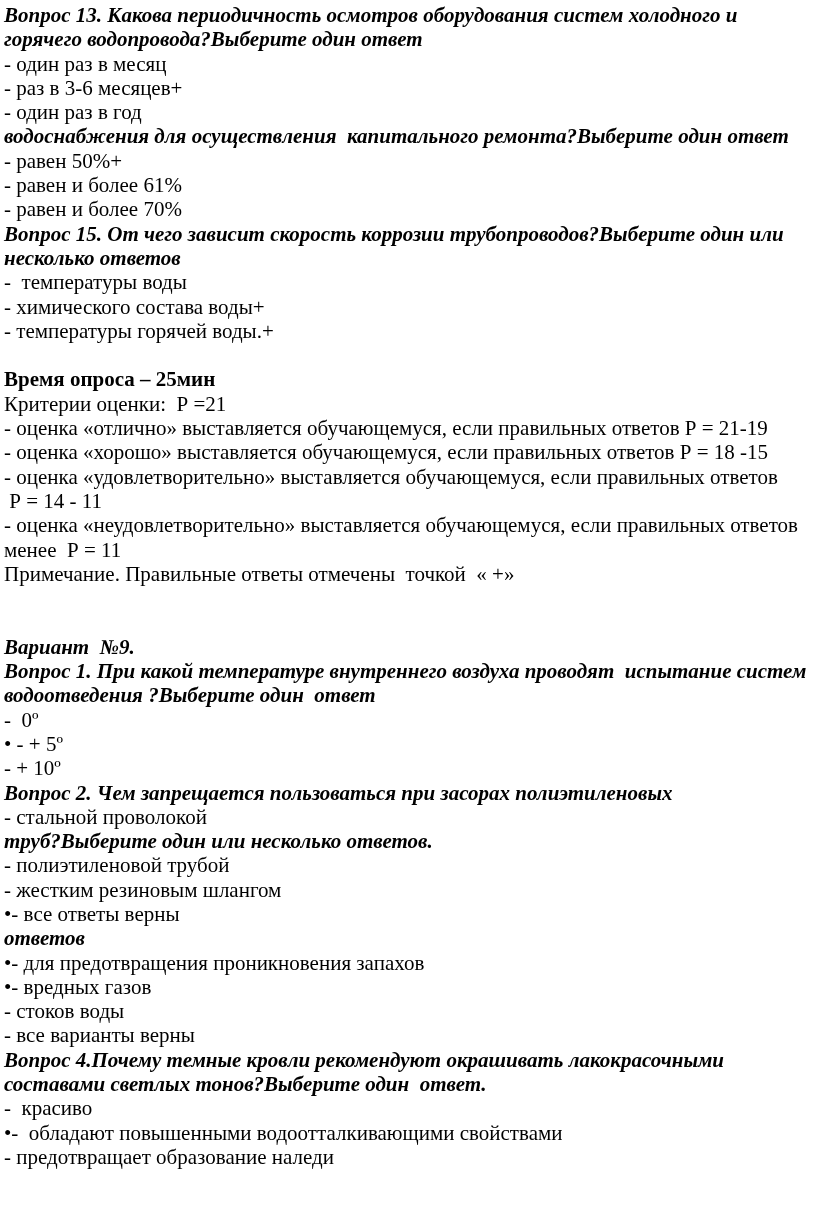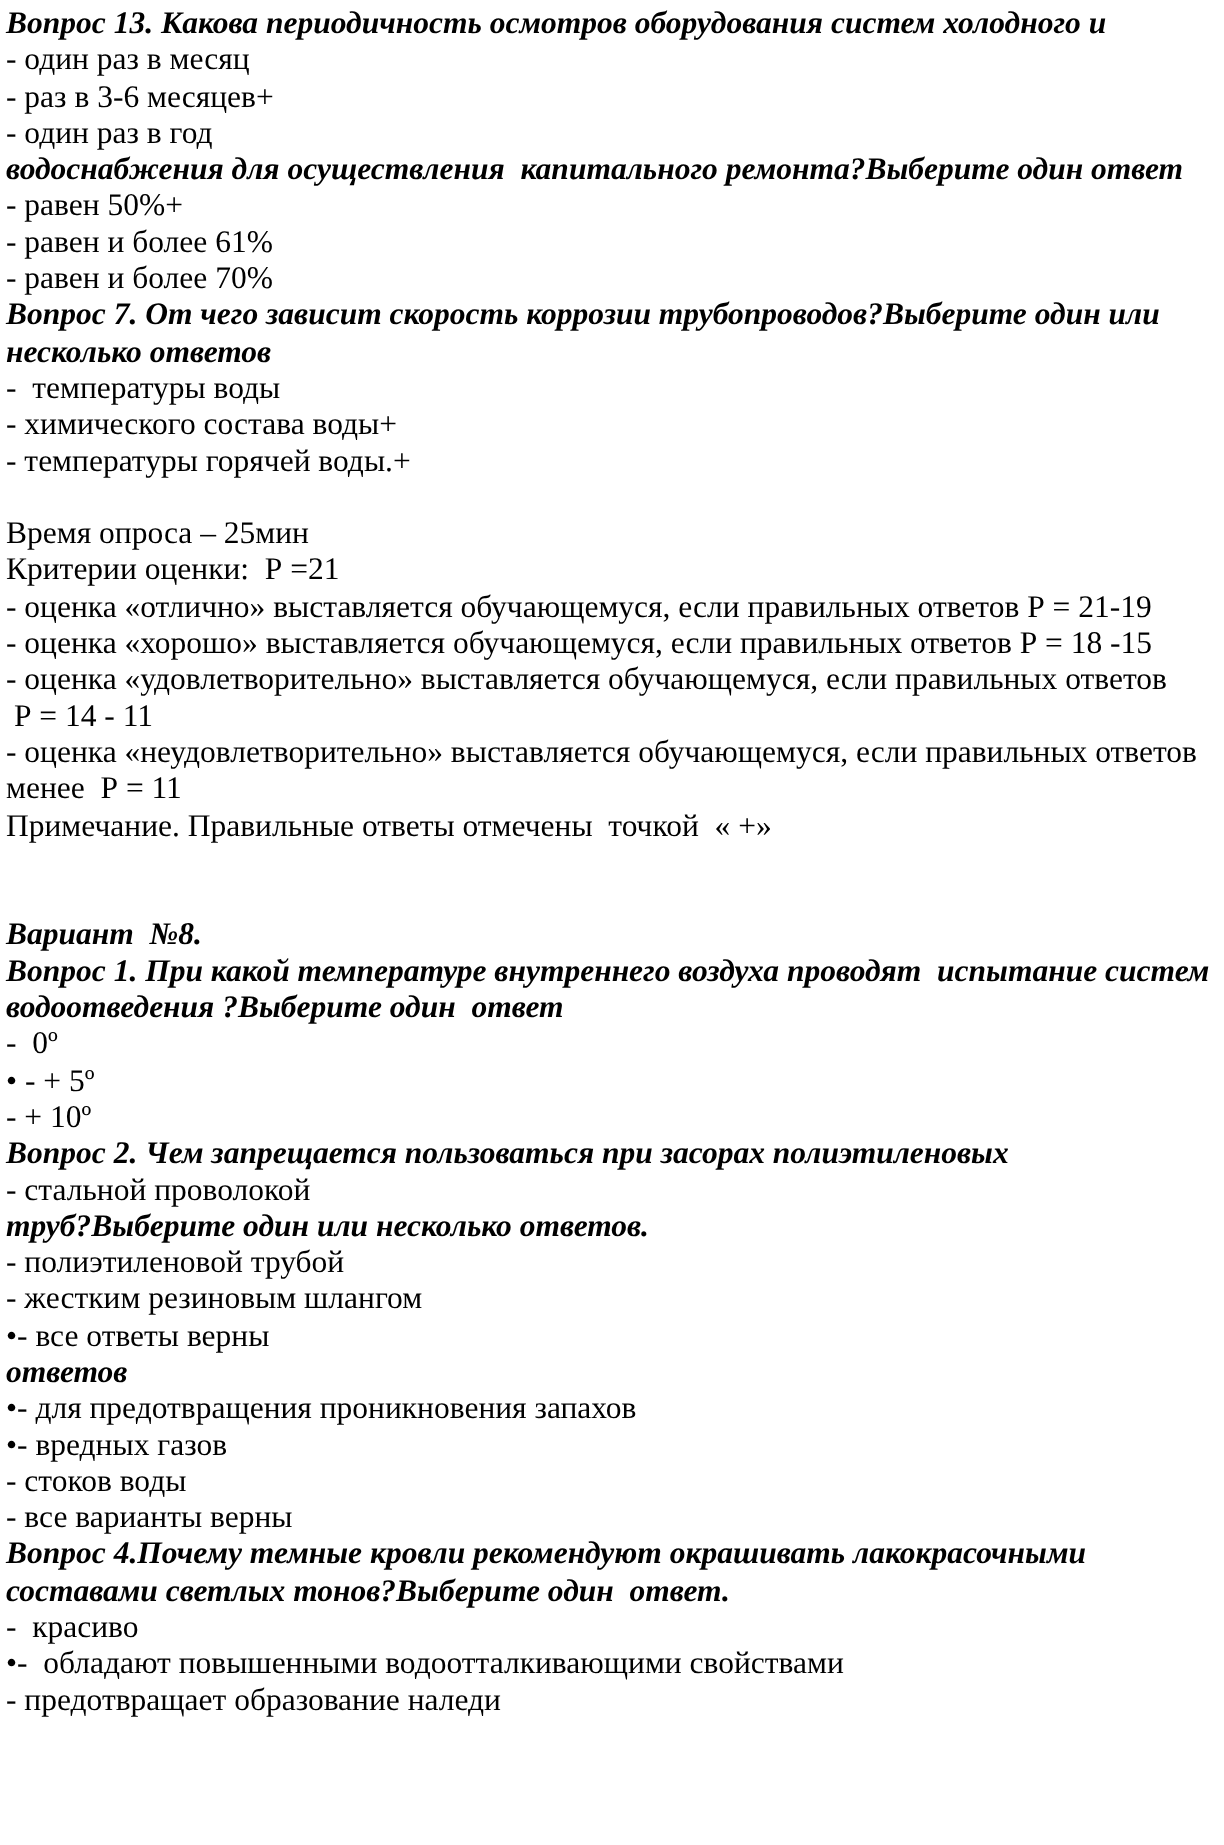--- a/index.html
+++ b/index.html
@@ -21,53 +21,54 @@
     font-size: 21px;
     line-height: 24.3px;
     color: #000000;
     background: #ffffff;
   }
   .line {
     white-space: pre;
     min-height: 24.3px;
   }
   .q { font-weight: 700; font-style: italic; }
-  .b { font-weight: 400; }
+  .b { font-weight: 700; }
   .n { font-weight: 400; }
 </style>
 </head>
 <body>
 
 <div class="page">
   <div class="line q">Вопрос 13. Какова периодичность осмотров оборудования систем холодного и</div>
+  <div class="line q">горячего водопровода?Выберите один ответ</div>
   <div class="line n">- один раз в месяц</div>
   <div class="line n">- раз в 3-6 месяцев+</div>
   <div class="line n">- один раз в год</div>
   <div class="line q">водоснабжения для осуществления  капитального ремонта?Выберите один ответ</div>
   <div class="line n">- равен 50%+</div>
   <div class="line n">- равен и более 61%</div>
   <div class="line n">- равен и более 70%</div>
-  <div class="line q">Вопрос 7. От чего зависит скорость коррозии трубопроводов?Выберите один или</div>
+  <div class="line q">Вопрос 15. От чего зависит скорость коррозии трубопроводов?Выберите один или</div>
   <div class="line q">несколько ответов</div>
   <div class="line n">-  температуры воды</div>
   <div class="line n">- химического состава воды+</div>
   <div class="line n">- температуры горячей воды.+</div>
   <div class="line n"></div>
   <div class="line b">Время опроса – 25мин</div>
   <div class="line n">Критерии оценки:  Р =21</div>
   <div class="line n">- оценка «отлично» выставляется обучающемуся, если правильных ответов Р = 21-19</div>
   <div class="line n">- оценка «хорошо» выставляется обучающемуся, если правильных ответов Р = 18 -15</div>
   <div class="line n">- оценка «удовлетворительно» выставляется обучающемуся, если правильных ответов</div>
   <div class="line n"> Р = 14 - 11</div>
   <div class="line n">- оценка «неудовлетворительно» выставляется обучающемуся, если правильных ответов</div>
   <div class="line n">менее  Р = 11</div>
   <div class="line n">Примечание. Правильные ответы отмечены  точкой  « +»</div>
   <div class="line n"></div>
   <div class="line n"></div>
-  <div class="line q">Вариант  №8.</div>
+  <div class="line q">Вариант  №9.</div>
   <div class="line q">Вопрос 1. При какой температуре внутреннего воздуха проводят  испытание систем</div>
   <div class="line q">водоотведения ?Выберите один  ответ</div>
   <div class="line n">-  0º</div>
   <div class="line n">• - + 5º</div>
   <div class="line n">- + 10º</div>
   <div class="line q">Вопрос 2. Чем запрещается пользоваться при засорах полиэтиленовых</div>
   <div class="line n">- стальной проволокой</div>
   <div class="line q">труб?Выберите один или несколько ответов.</div>
   <div class="line n">- полиэтиленовой трубой</div>
   <div class="line n">- жестким резиновым шлангом</div>

